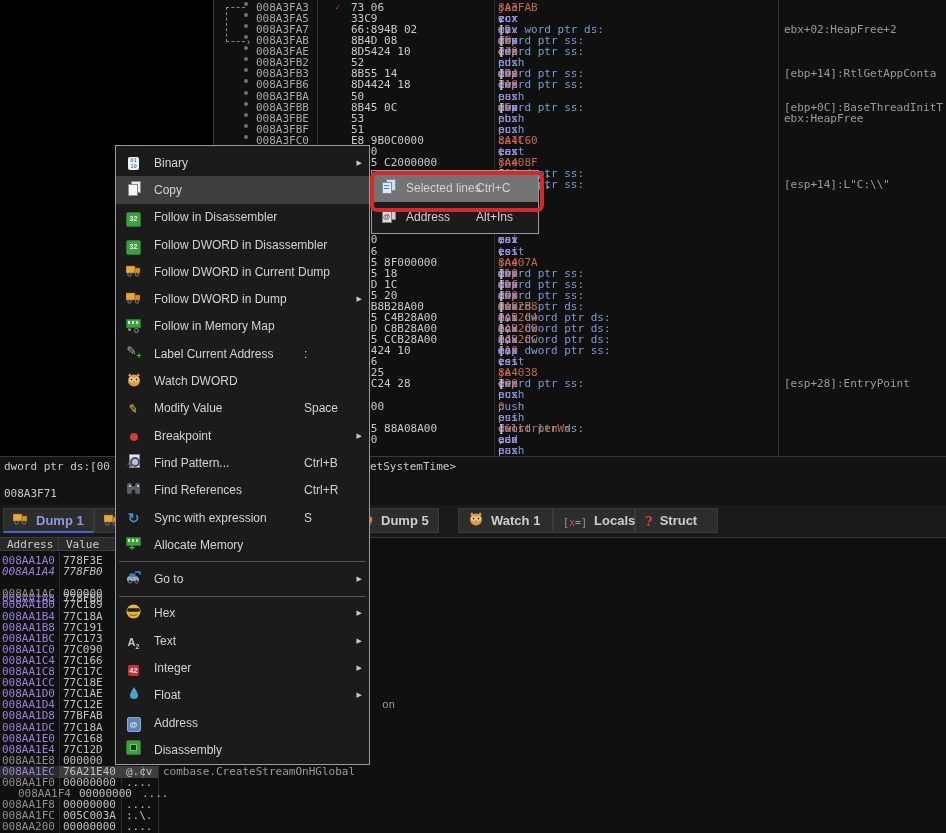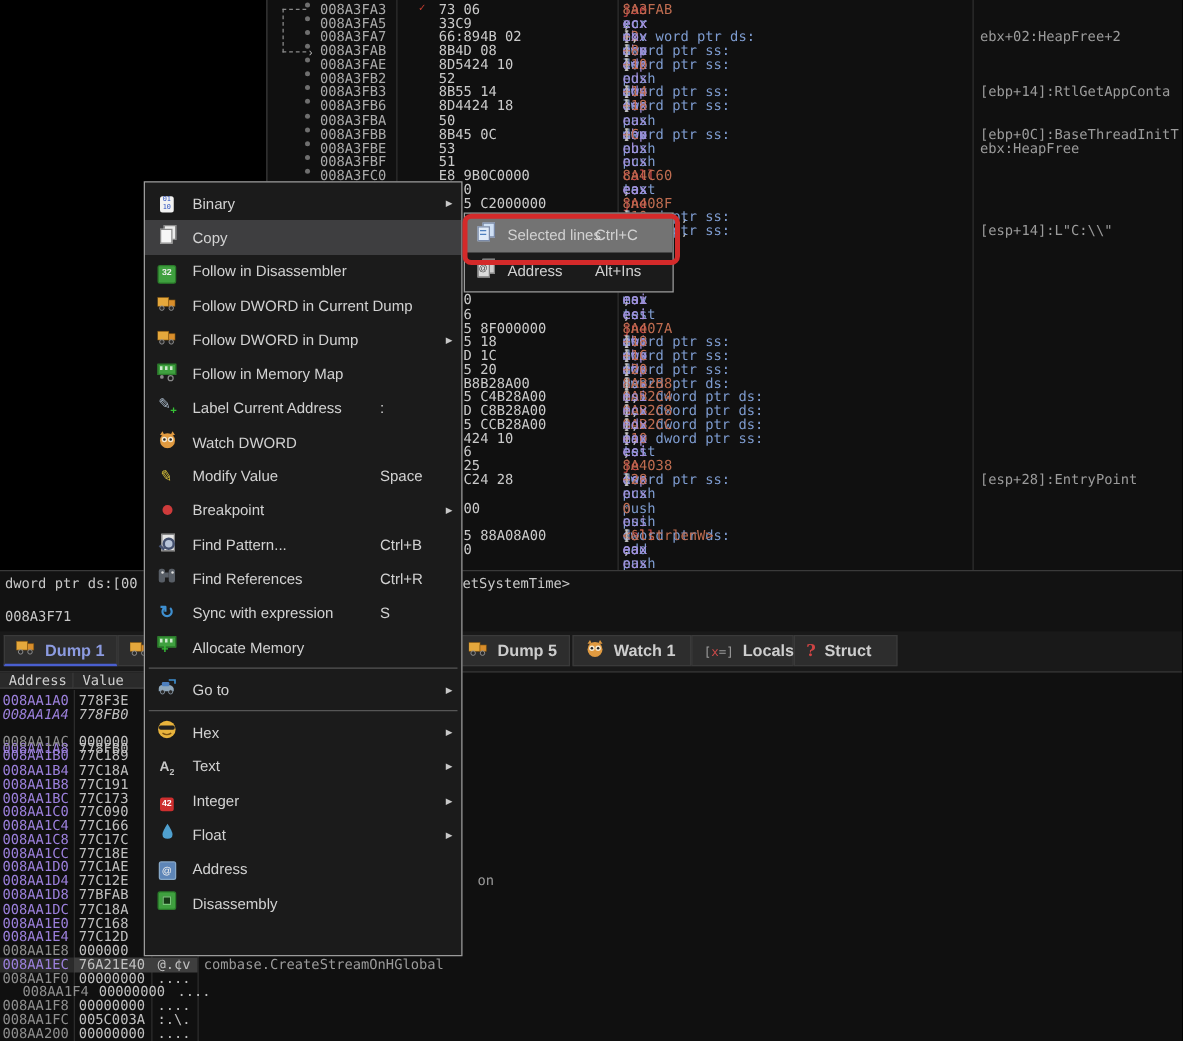--- a/index.html
+++ b/index.html
@@ -147,21 +147,21 @@
       </div>
       <div class="tab" style="left: 94px; width: 91px;">
         <span><svg width="16" height="13">
             <rect x="0" y="2" width="9" height="7" fill="#e5a83c" stroke="#8a5a10" stroke-width="0.5"></rect>
             <rect x="9" y="4" width="5" height="5" fill="#d98e2b" stroke="#8a5a10" stroke-width="0.5"></rect>
             <circle cx="3.5" cy="10.5" r="1.8" fill="#2b2b2b" stroke="#999" stroke-width="0.7"></circle>
             <circle cx="11" cy="10.5" r="1.8" fill="#2b2b2b" stroke="#999" stroke-width="0.7"></circle>
           </svg></span>
         <span class="tlabel"></span>
       </div>
-      <div class="tab" style="left: 365px; width: 91px;">
+      <div class="tab" style="left: 348px; width: 91px;">
         <span><svg width="16" height="13">
             <rect x="0" y="2" width="9" height="7" fill="#e5a83c" stroke="#8a5a10" stroke-width="0.5"></rect>
             <rect x="9" y="4" width="5" height="5" fill="#d98e2b" stroke="#8a5a10" stroke-width="0.5"></rect>
             <circle cx="3.5" cy="10.5" r="1.8" fill="#2b2b2b" stroke="#999" stroke-width="0.7"></circle>
             <circle cx="11" cy="10.5" r="1.8" fill="#2b2b2b" stroke="#999" stroke-width="0.7"></circle>
           </svg></span>
         <span class="tlabel">Dump 5</span>
       </div>
       <div class="tab" style="left: 458px; width: 95px;">
         <span><svg width="16" height="15">
@@ -237,20 +237,26 @@
         <span class="mlabel">Copy</span>
       </div>
       <div class="mitem">
         <span class="mic">
           <span><span style="display:inline-block;width:13px;height:13px;background:#3fa03f;border-radius:2px;border:1px solid #2a7a2a;color:#f0f0f0;font-size:7px;font-weight:bold;text-align:center;line-height:12px">32</span></span>
         </span>
         <span class="mlabel">Follow in Disassembler</span>
       </div>
       <div class="mitem">
         <span class="mic">
+          <span><span style="display:inline-block;width:13px;height:13px;background:#3fa03f;border-radius:2px;border:1px solid #2a7a2a;color:#f0f0f0;font-size:7px;font-weight:bold;text-align:center;line-height:12px">32</span></span>
+        </span>
+        <span class="mlabel">Follow DWORD in Disassembler</span>
+      </div>
+      <div class="mitem">
+        <span class="mic">
           <span><svg width="16" height="13">
               <rect x="0" y="2" width="9" height="7" fill="#e5a83c" stroke="#8a5a10" stroke-width="0.5"></rect>
               <rect x="9" y="4" width="5" height="5" fill="#d98e2b" stroke="#8a5a10" stroke-width="0.5"></rect>
               <circle cx="3.5" cy="10.5" r="1.8" fill="#2b2b2b" stroke="#999" stroke-width="0.7"></circle>
               <circle cx="11" cy="10.5" r="1.8" fill="#2b2b2b" stroke="#999" stroke-width="0.7"></circle>
             </svg></span>
         </span>
         <span class="mlabel">Follow DWORD in Current Dump</span>
       </div>
       <div class="mitem">

